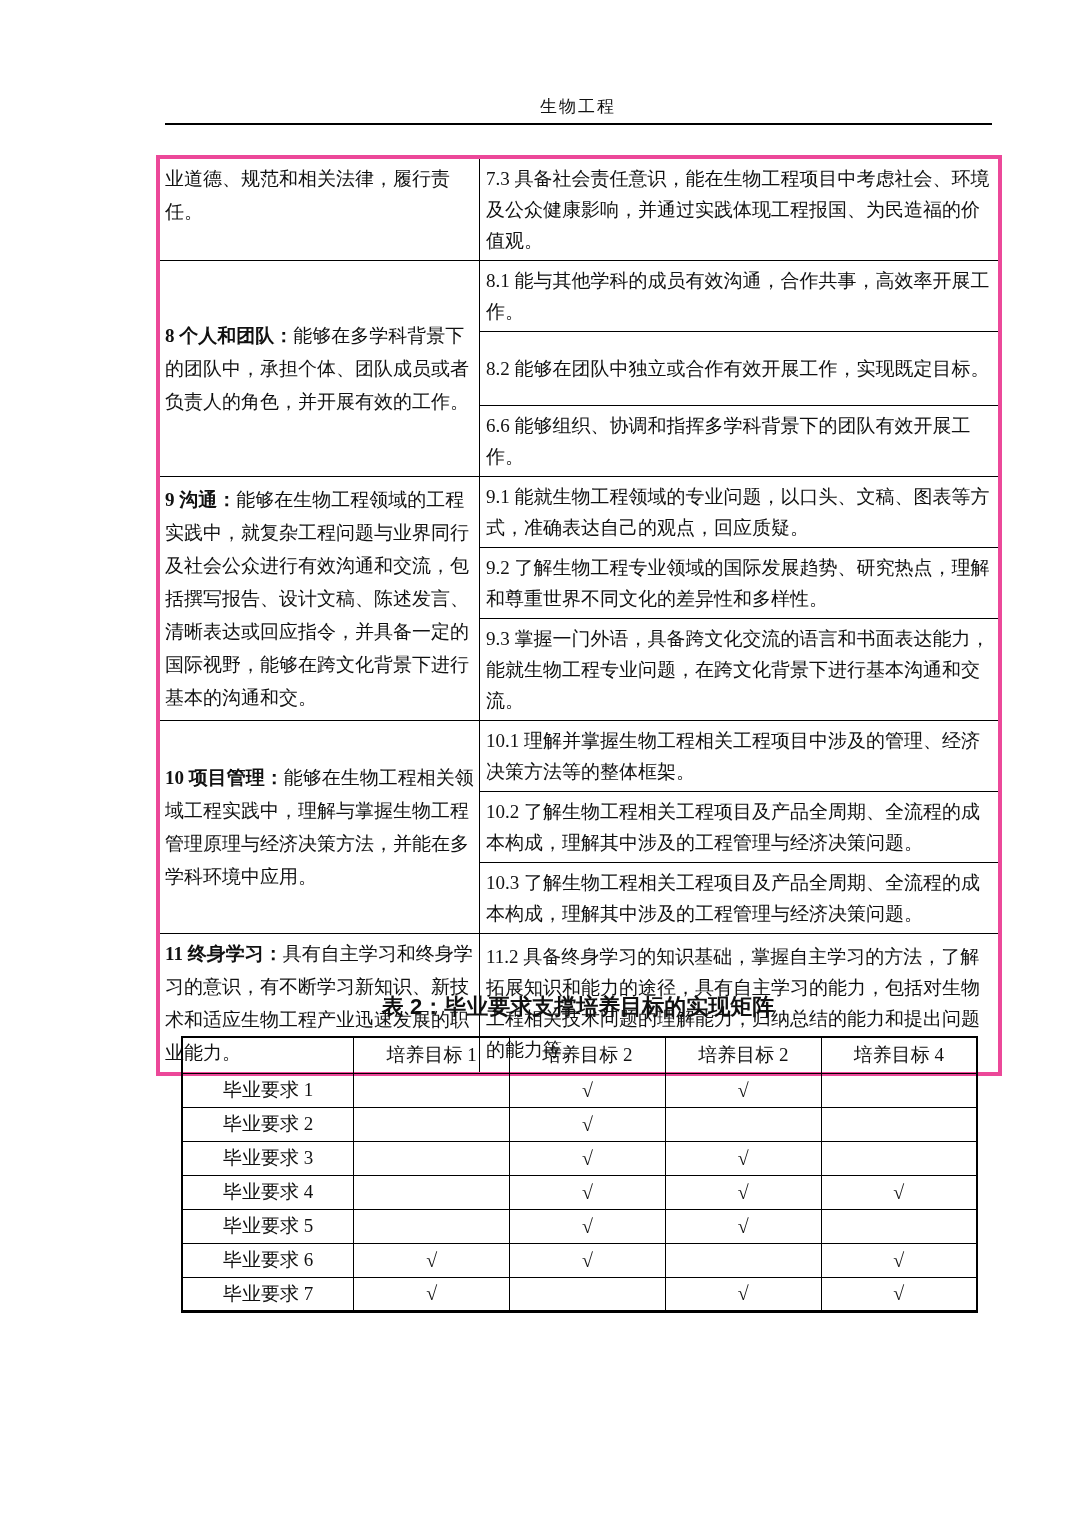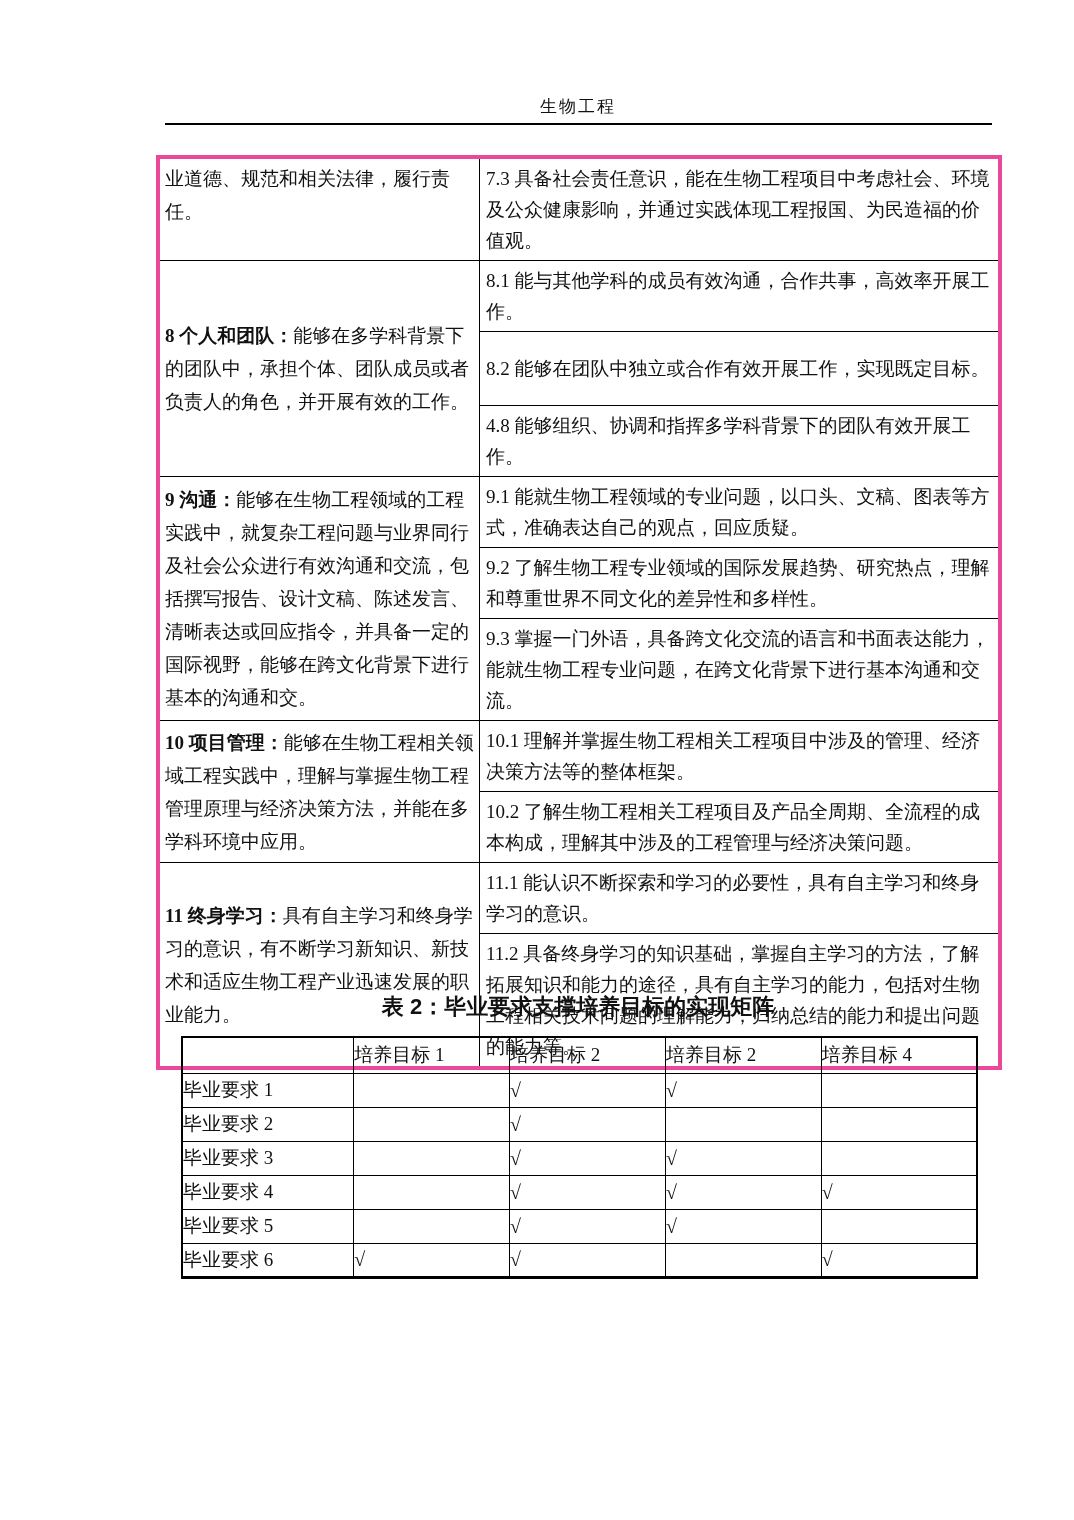--- a/index.html
+++ b/index.html
@@ -28,21 +28,21 @@
          padding:4px 8px 4px 6px; line-height:31px; }
   .sub:first-child { border-top:none; }
 
   
   .matrix-title { position:absolute; top:992px; left:0; width:100%; text-align:center;
                   font-family:"Liberation Sans","DejaVu Sans",sans-serif;
                   font-weight:bold; font-size:22px; }
   table.matrix { position:absolute; top:1036px; left:140px; width:797px;
                  border-collapse:collapse; border:2px solid #000;
                  border-bottom:3px solid #000; font-size:19px; }
-  table.matrix th, table.matrix td { border:1px solid #000; text-align:left;
+  table.matrix th, table.matrix td { border:1px solid #000; text-align:center;
                  font-weight:normal; vertical-align:middle; }
   table.matrix tr.hdr th { height:36px; }
   table.matrix tr.data td { height:34px; }
   .c0 { width:172px; }
   .cg { width:156px; }
   .mark { font-size:20px; }
 </style>
 </head>
 <body>
 
@@ -62,21 +62,21 @@
       </div>
     </div>
 
     <div class="req-row">
       <div class="req-left">
         <div><span class="b">8 个人和团队：</span><span>能够在多学科背景下的团队中，承担个体、团队成员或者负责人的角色，并开展有效的工作。</span></div>
       </div>
       <div class="req-right">
         <div class="sub" style="min-height:68px">8.1 能与其他学科的成员有效沟通，合作共事，高效率开展工作。</div>
         <div class="sub" style="min-height:74px">8.2 能够在团队中独立或合作有效开展工作，实现既定目标。</div>
-        <div class="sub" style="min-height:44px">4.8 能够组织、协调和指挥多学科背景下的团队有效开展工作。</div>
+        <div class="sub" style="min-height:44px">6.6 能够组织、协调和指挥多学科背景下的团队有效开展工作。</div>
       </div>
     </div>
 
     <div class="req-row">
       <div class="req-left">
         <div><span class="b">9 沟通：</span><span>能够在生物工程领域的工程实践中，就复杂工程问题与业界同行及社会公众进行有效沟通和交流，包括撰写报告、设计文稿、陈述发言、清晰表达或回应指令，并具备一定的国际视野，能够在跨文化背景下进行基本的沟通和交。</span></div>
       </div>
       <div class="req-right">
         <div class="sub" style="min-height:56px">9.1 能就生物工程领域的专业问题，以口头、文稿、图表等方式，准确表达自己的观点，回应质疑。</div>
         <div class="sub" style="min-height:56px">9.2 了解生物工程专业领域的国际发展趋势、研究热点，理解和尊重世界不同文化的差异性和多样性。</div>
@@ -84,29 +84,29 @@
       </div>
     </div>
 
     <div class="req-row">
       <div class="req-left">
         <div><span class="b">10 项目管理：</span><span>能够在生物工程相关领域工程实践中，理解与掌握生物工程管理原理与经济决策方法，并能在多学科环境中应用。</span></div>
       </div>
       <div class="req-right">
         <div class="sub" style="min-height:55px">10.1 理解并掌握生物工程相关工程项目中涉及的管理、经济决策方法等的整体框架。</div>
         <div class="sub" style="min-height:54px">10.2 了解生物工程相关工程项目及产品全周期、全流程的成本构成，理解其中涉及的工程管理与经济决策问题。</div>
+        <div class="sub" style="min-height:59px">10.3 了解生物工程相关工程项目及产品全周期、全流程的成本构成，理解其中涉及的工程管理与经济决策问题。</div>
       </div>
     </div>
 
     <div class="req-row">
       <div class="req-left">
         <div><span class="b">11 终身学习：</span><span>具有自主学习和终身学习的意识，有不断学习新知识、新技术和适应生物工程产业迅速发展的职业能力。</span></div>
       </div>
       <div class="req-right">
-        <div class="sub" style="min-height:55px">11.1 能认识不断探索和学习的必要性，具有自主学习和终身学习的意识。</div>
         <div class="sub" style="min-height:114px">11.2 具备终身学习的知识基础，掌握自主学习的方法，了解拓展知识和能力的途径，具有自主学习的能力，包括对生物工程相关技术问题的理解能力，归纳总结的能力和提出问题的能力等。</div>
       </div>
     </div>
 
   </div>
 
   <div class="matrix-title">表 2：毕业要求支撑培养目标的实现矩阵</div>
 
   <table class="matrix">
     <tbody>
@@ -152,16 +152,23 @@
       <td class="mark">√</td>
       <td class="mark"></td>
     </tr>
     <tr class="data">
       <td class="c0">毕业要求 6</td>
       <td class="mark">√</td>
       <td class="mark">√</td>
       <td class="mark"></td>
       <td class="mark">√</td>
     </tr>
+    <tr class="data">
+      <td class="c0">毕业要求 7</td>
+      <td class="mark">√</td>
+      <td class="mark"></td>
+      <td class="mark">√</td>
+      <td class="mark">√</td>
+    </tr>
   </tbody>
     </table>
 
 </div>
 
 </body></html>

